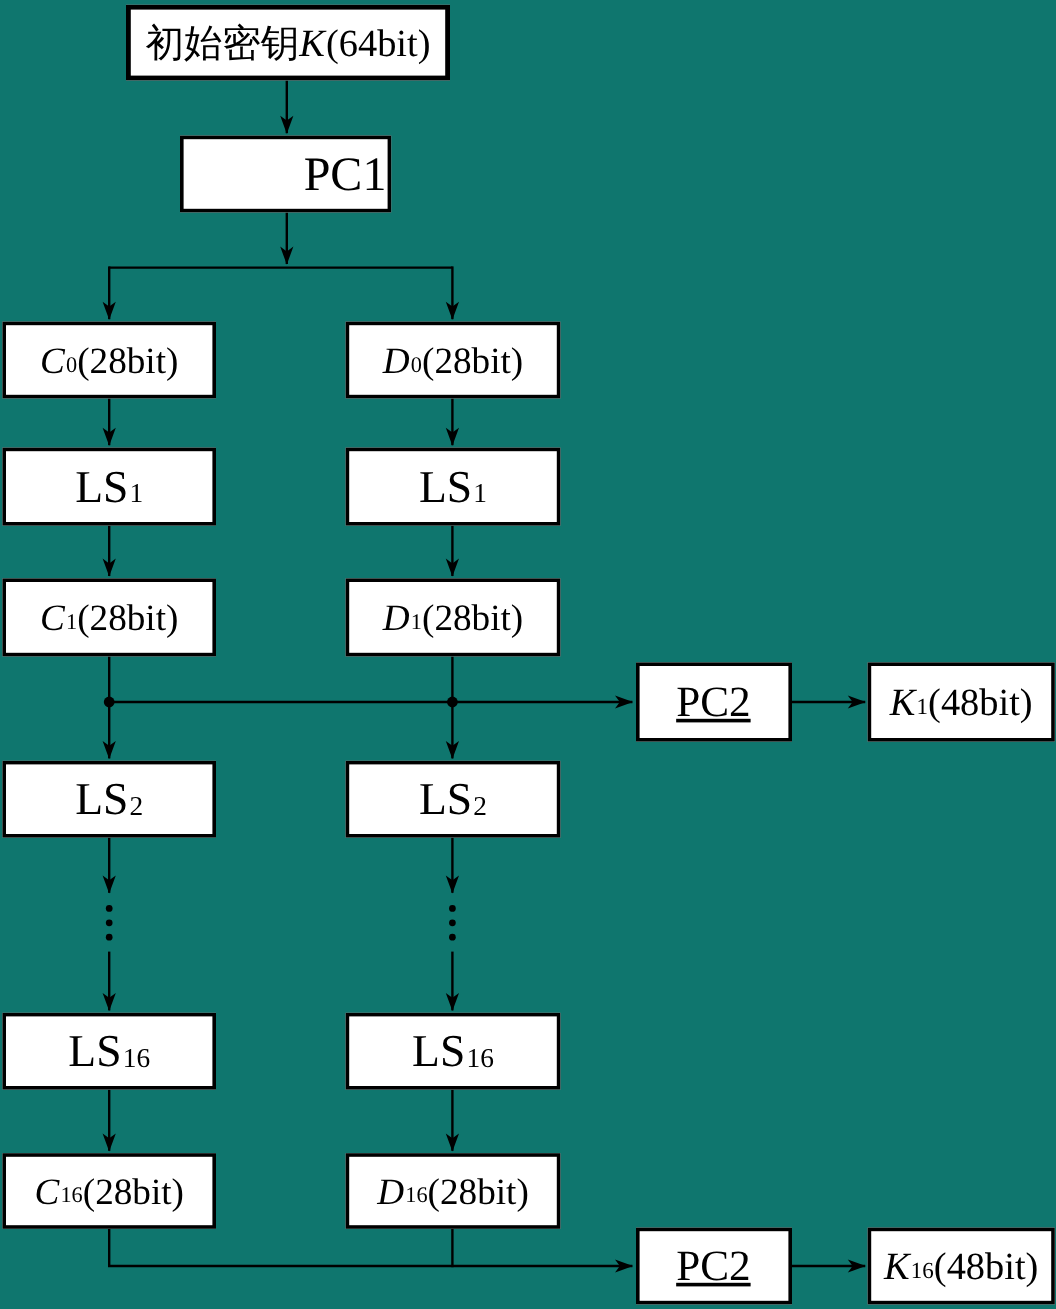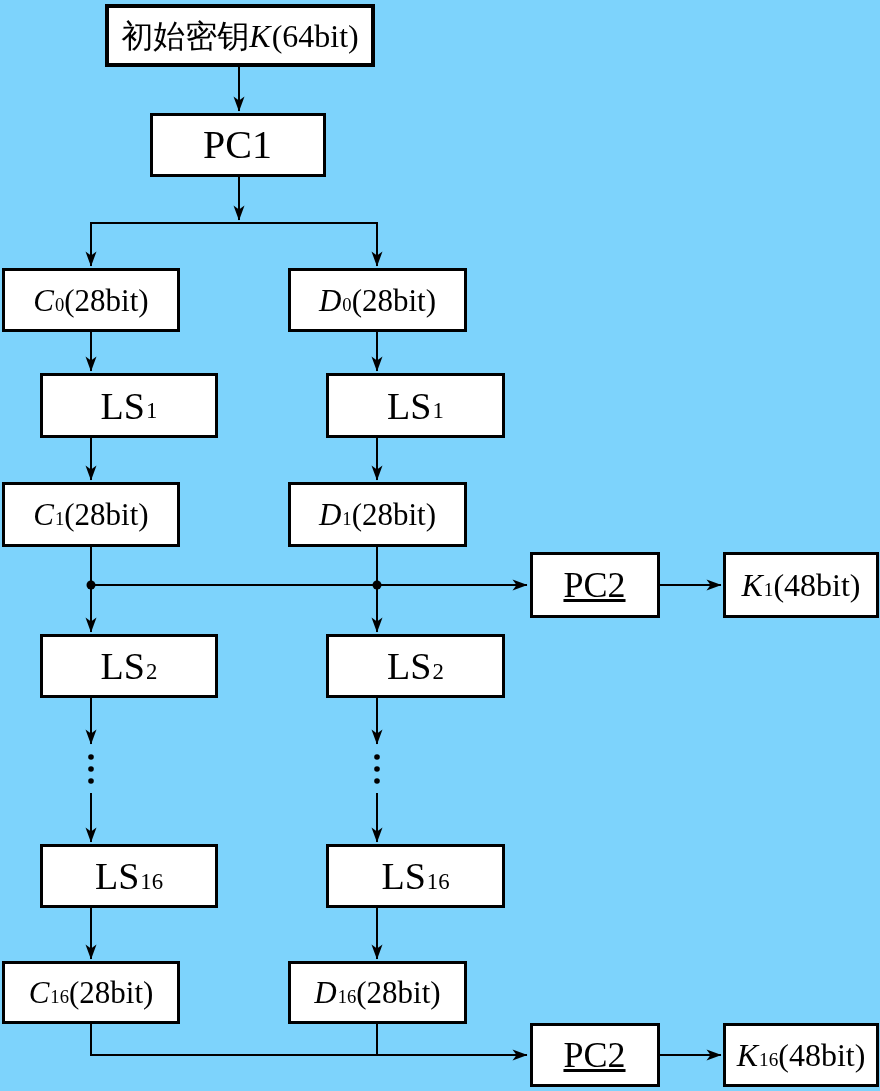--- a/index.html
+++ b/index.html
@@ -1,21 +1,21 @@
 <!DOCTYPE html>
 <html><head>
 <meta charset="utf-8">
 <style>
   html, body {
     margin: 0; padding: 0; background: #ffffff;
   }
   .stage {
     position: relative;
     width: 880px; height: 1091px;
-    background: #7dd3fc;
+    background: #0f766e;
     color: #000;
     font-family: "Liberation Serif", "DejaVu Serif", serif;
     overflow: hidden;
   }
   svg.wires {
     position: absolute; left: 0; top: 0; z-index: 1;
   }
   .box {
     position: absolute;
     box-sizing: border-box;
@@ -30,23 +30,23 @@
   }
   .box .it { font-style: italic; padding-right: 1px; }
   .box sub {
     font-size: 0.60em;
     line-height: 0;
     vertical-align: baseline;
     position: relative;
     top: 0.25em;
   }
   .b-key  { border-width: 4px; font-size: 32px; }
-  .f-pc1  { font-size: 40px; }
+  .f-pc1  { font-size: 40px; justify-content: flex-end; }
   .f-pc2  { font-size: 36px; text-decoration: underline; }
-  .f-ls   { font-size: 38px; margin-left: 38px; }
+  .f-ls   { font-size: 38px; }
   .f-cd   { font-size: 31px; }
   .f-k    { font-size: 32px; }
 </style>
 </head>
 <body>
 
 <div class="stage">
 
   <svg class="wires" width="880" height="1091" viewBox="0 0 880 1091">
     <defs>

